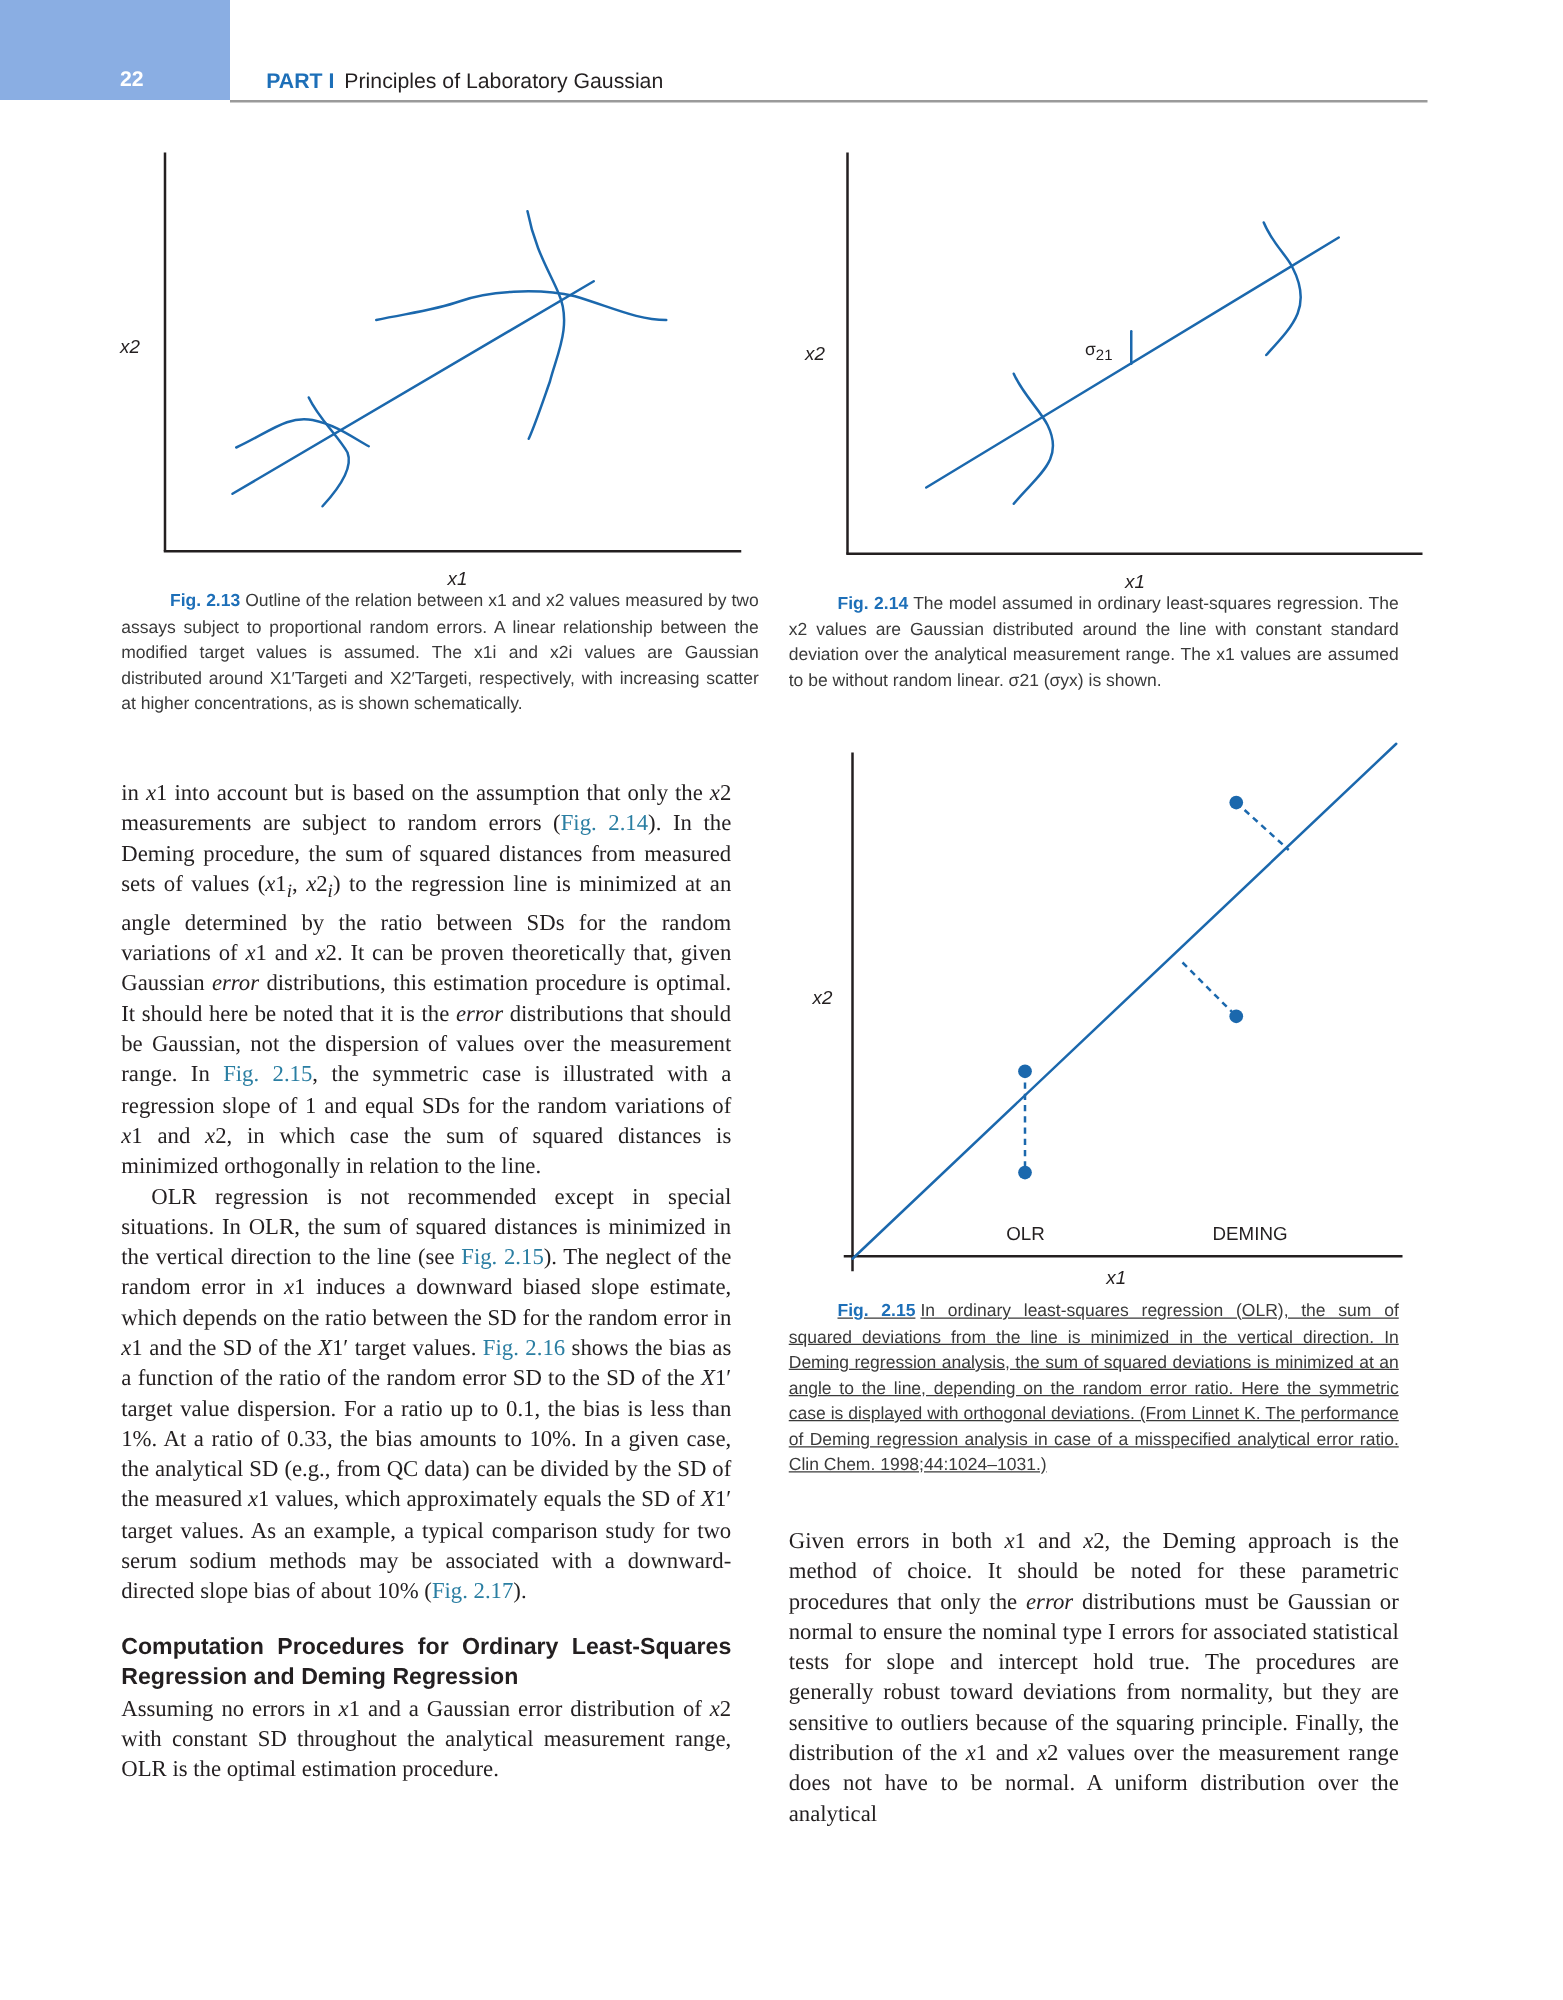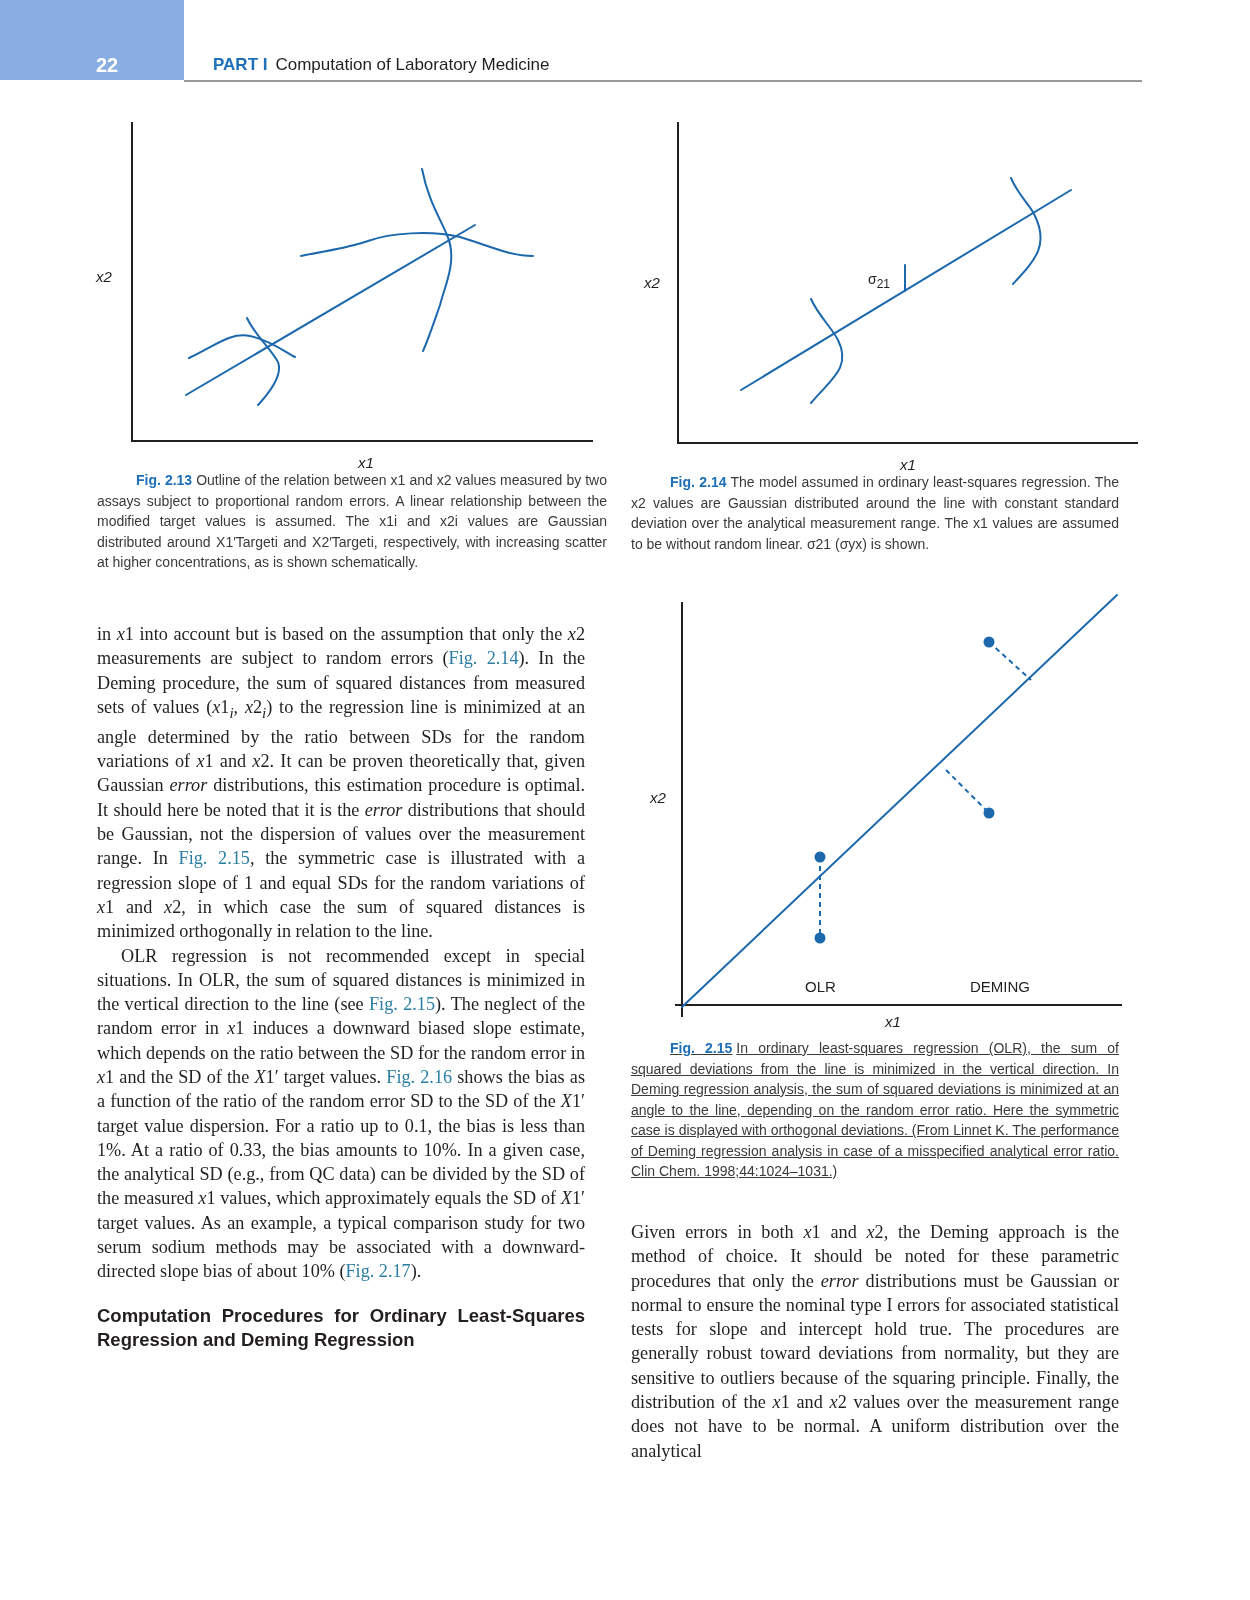--- a/index.html
+++ b/index.html
@@ -1,18 +1,18 @@
 <!DOCTYPE html>
 <html><head>
 <meta charset="utf-8">
 <style>
   html, body { margin: 0; padding: 0; background: #ffffff; }
   body { width: 1250px; height: 1600px; position: relative; overflow: hidden; color: #231f20; }
   .page-num-block { position: absolute; left: 0; top: 0; width: 184px; height: 80px; background: #8aaee3; }
-  .page-num { position: absolute; left: 96px; top: 54px; font-family: "Liberation Sans", sans-serif; font-weight: bold; font-size: 20px; color: #ffffff; }
+  .page-num { position: absolute; left: 96px; top: 54px; font-family: "Liberation Sans", sans-serif; font-weight: bold; font-size: 17px; color: #ffffff; }
   .running-head { position: absolute; left: 213px; top: 55px; font-family: "Liberation Sans", sans-serif; font-size: 17px; color: #231f20; white-space: nowrap; }
   .running-head .part { color: #1d6fb8; font-weight: bold; margin-right: 8px; }
   .head-rule { position: absolute; left: 184px; top: 80px; width: 958px; height: 2px; background: #9a9a9a; }
 
   svg.fig { position: absolute; overflow: visible; }
   .axis { stroke: #231f20; stroke-width: 2; fill: none; }
   .curve { stroke: #1b68ad; stroke-width: 2; fill: none; stroke-linecap: round; }
   .dash { stroke: #1b68ad; stroke-width: 2; fill: none; stroke-dasharray: 5 4; }
   .dot { fill: #1b68ad; }
   .axlabel { font-family: "Liberation Sans", sans-serif; font-style: italic; font-size: 15px; fill: #231f20; }
@@ -27,21 +27,21 @@
   .body-text .link { color: #2a7ea2; }
   .section-head { font-family: "Liberation Sans", sans-serif; font-weight: bold; font-size: 18.5px; line-height: 24px; color: #231f20; margin: 20px 0 2px 0; }
 </style>
 </head>
 <body>
 
 <div class="page-num-block">
   <span class="page-num">22</span>
 </div>
 <div class="running-head">
-  <span class="part">PART I</span><span>Computation of Laboratory Medicine</span>
+  <span class="part">PART I</span><span>Principles of Laboratory Gaussian</span>
 </div>
 <div class="head-rule"></div>
 
 <svg class="fig" style="left:90px; top:100px;" width="520" height="370" viewBox="0 0 520 370">
   <line class="axis" x1="42" y1="22" x2="42" y2="341"></line>
   <line class="axis" x1="41" y1="341" x2="503" y2="341"></line>
   <text class="axlabel" x="6" y="182">x2</text>
   <text class="axlabel" x="268" y="368">x1</text>
   <path class="curve" d="M96 295 L385 125"></path>
   <path class="curve" d="M99 258 C125 246 140 232 160 236 C180 240 195 252 205 257"></path>
@@ -85,17 +85,18 @@
   <text class="tlabel" x="340" y="412">DEMING</text>
 </svg>
 <div class="caption" style="left:631px; top:1038px; width:488px;text-decoration:underline;">
   <span class="fignum">Fig. 2.15</span><span>In ordinary least-squares regression (OLR), the sum of squared deviations from the line is minimized in the vertical direction. In Deming regression analysis, the sum of squared deviations is minimized at an angle to the line, depending on the random error ratio. Here the symmetric case is displayed with orthogonal deviations. (From Linnet K. The performance of Deming regression analysis in case of a misspecified analytical error ratio. Clin Chem. 1998;44:1024–1031.)</span>
 </div>
 
 <div class="body-text" style="left:97px; top:622px; width:488px;">
   <p>in <i>x</i>1 into account but is based on the assumption that only the <i>x</i>2 measurements are subject to random errors (<span class="link">Fig. 2.14</span>). In the Deming procedure, the sum of squared distances from measured sets of values (<i>x</i>1<sub style="font-style: italic;">i</sub>, <i>x</i>2<sub style="font-style: italic;">i</sub>) to the regression line is minimized at an angle determined by the ratio between SDs for the random variations of <i>x</i>1 and <i>x</i>2. It can be proven theoretically that, given Gaussian <i>error</i> distributions, this estimation procedure is optimal. It should here be noted that it is the <i>error</i> distributions that should be Gaussian, not the dispersion of values over the measurement range. In <span class="link">Fig. 2.15</span>, the symmetric case is illustrated with a regression slope of 1 and equal SDs for the random variations of <i>x</i>1 and <i>x</i>2, in which case the sum of squared distances is minimized orthogonally in relation to the line.</p>
   <p class="indent">OLR regression is not recommended except in special situations. In OLR, the sum of squared distances is minimized in the vertical direction to the line (see <span class="link">Fig. 2.15</span>). The neglect of the random error in <i>x</i>1 induces a downward biased slope estimate, which depends on the ratio between the SD for the random error in <i>x</i>1 and the SD of the <i>X</i>1′ target values. <span class="link">Fig. 2.16</span> shows the bias as a function of the ratio of the random error SD to the SD of the <i>X</i>1′ target value dispersion. For a ratio up to 0.1, the bias is less than 1%. At a ratio of 0.33, the bias amounts to 10%. In a given case, the analytical SD (e.g., from QC data) can be divided by the SD of the measured <i>x</i>1 values, which approximately equals the SD of <i>X</i>1′ target values. As an example, a typical comparison study for two serum sodium methods may be associated with a downward-directed slope bias of about 10% (<span class="link">Fig. 2.17</span>).</p>
   <div class="section-head">Computation Procedures for Ordinary Least-Squares Regression and Deming Regression</div>
+  <p>Assuming no errors in <i>x</i>1 and a Gaussian error distribution of <i>x</i>2 with constant SD throughout the analytical measurement range, OLR is the optimal estimation procedure.</p>
 </div>
 
 <div class="body-text" style="left:631px; top:1220px; width:488px;">
   <p>Given errors in both <i>x</i>1 and <i>x</i>2, the Deming approach is the method of choice. It should be noted for these parametric procedures that only the <i>error</i> distributions must be Gaussian or normal to ensure the nominal type I errors for associated statistical tests for slope and intercept hold true. The procedures are generally robust toward deviations from normality, but they are sensitive to outliers because of the squaring principle. Finally, the distribution of the <i>x</i>1 and <i>x</i>2 values over the measurement range does not have to be normal. A uniform distribution over the analytical</p>
 </div>
 
 </body></html>

